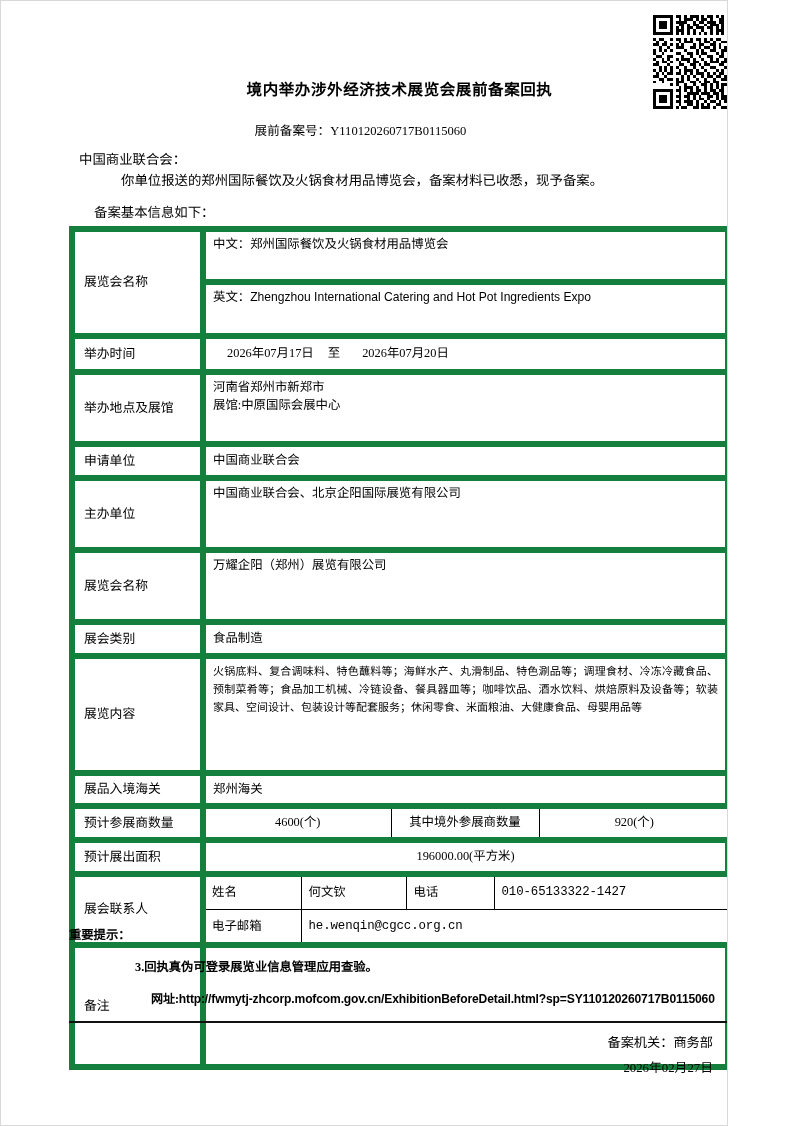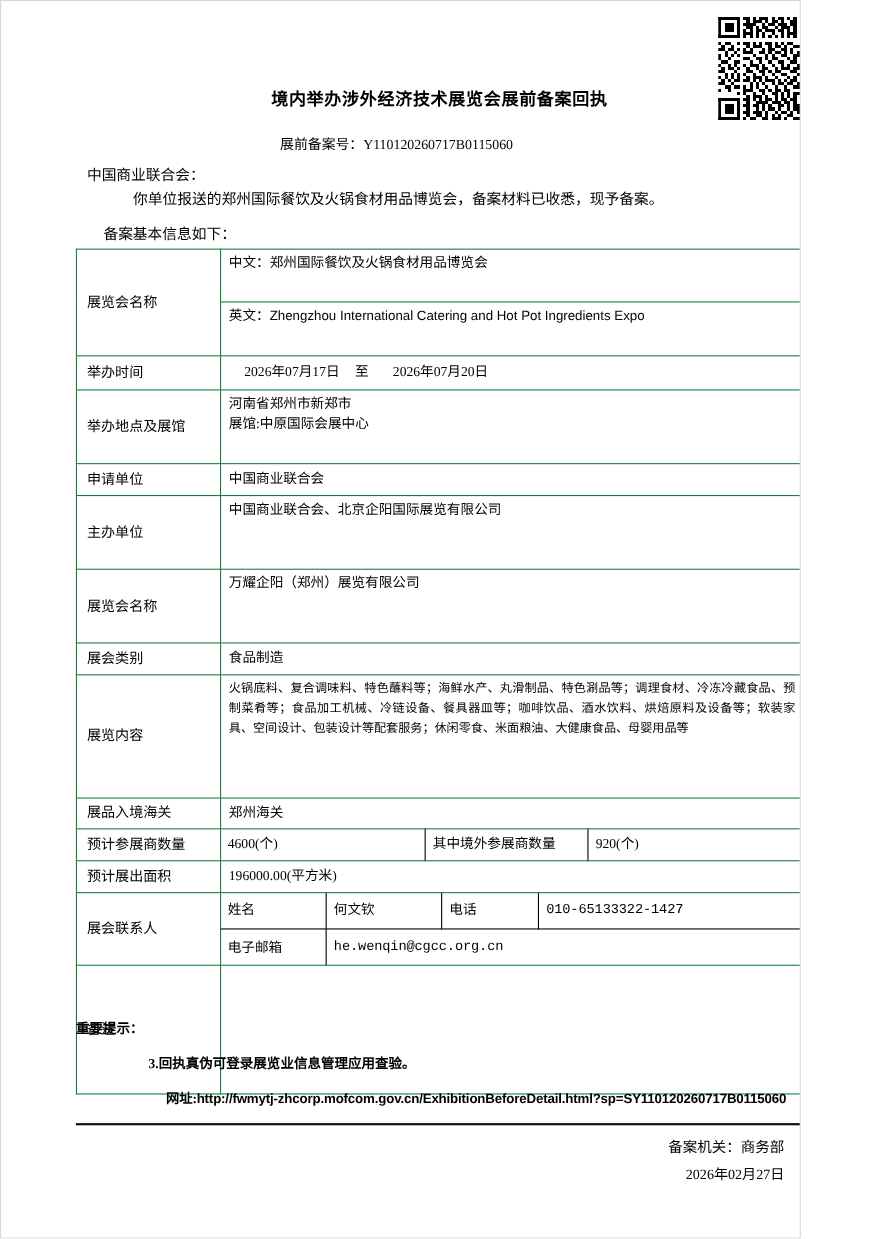--- a/index.html
+++ b/index.html
@@ -76,33 +76,33 @@
   .form-table {
     position: absolute;
     left: 68px;
     top: 225px;
     width: 662px;
     border-collapse: collapse;
     table-layout: fixed;
     font-size: 12.4px;
   }
   .form-table td {
-    border: 1px solid #15803d;
+    border: 6px solid #15803d;
     padding: 4px 7px;
     vertical-align: top;
     line-height: 1.45;
   }
   .form-table td.lbl {
     width: 131px;
     vertical-align: middle;
     font-size: 12.8px;
     padding-left: 9px;
   }
   .form-table td.mid { vertical-align: middle; }
-  .form-table td.ctr { text-align: left; vertical-align: middle; }
+  .form-table td.ctr { text-align: center; vertical-align: middle; }
 
   .cell-line { display: block; }
   .mono-ish {
     font-family: "Liberation Mono", "DejaVu Sans Mono", monospace;
     font-size: 11.6px;
     letter-spacing: -0.1px;
   }
   .eng-name {
     font-family: "Liberation Sans", "DejaVu Sans", sans-serif;
     font-size: 12.1px;

